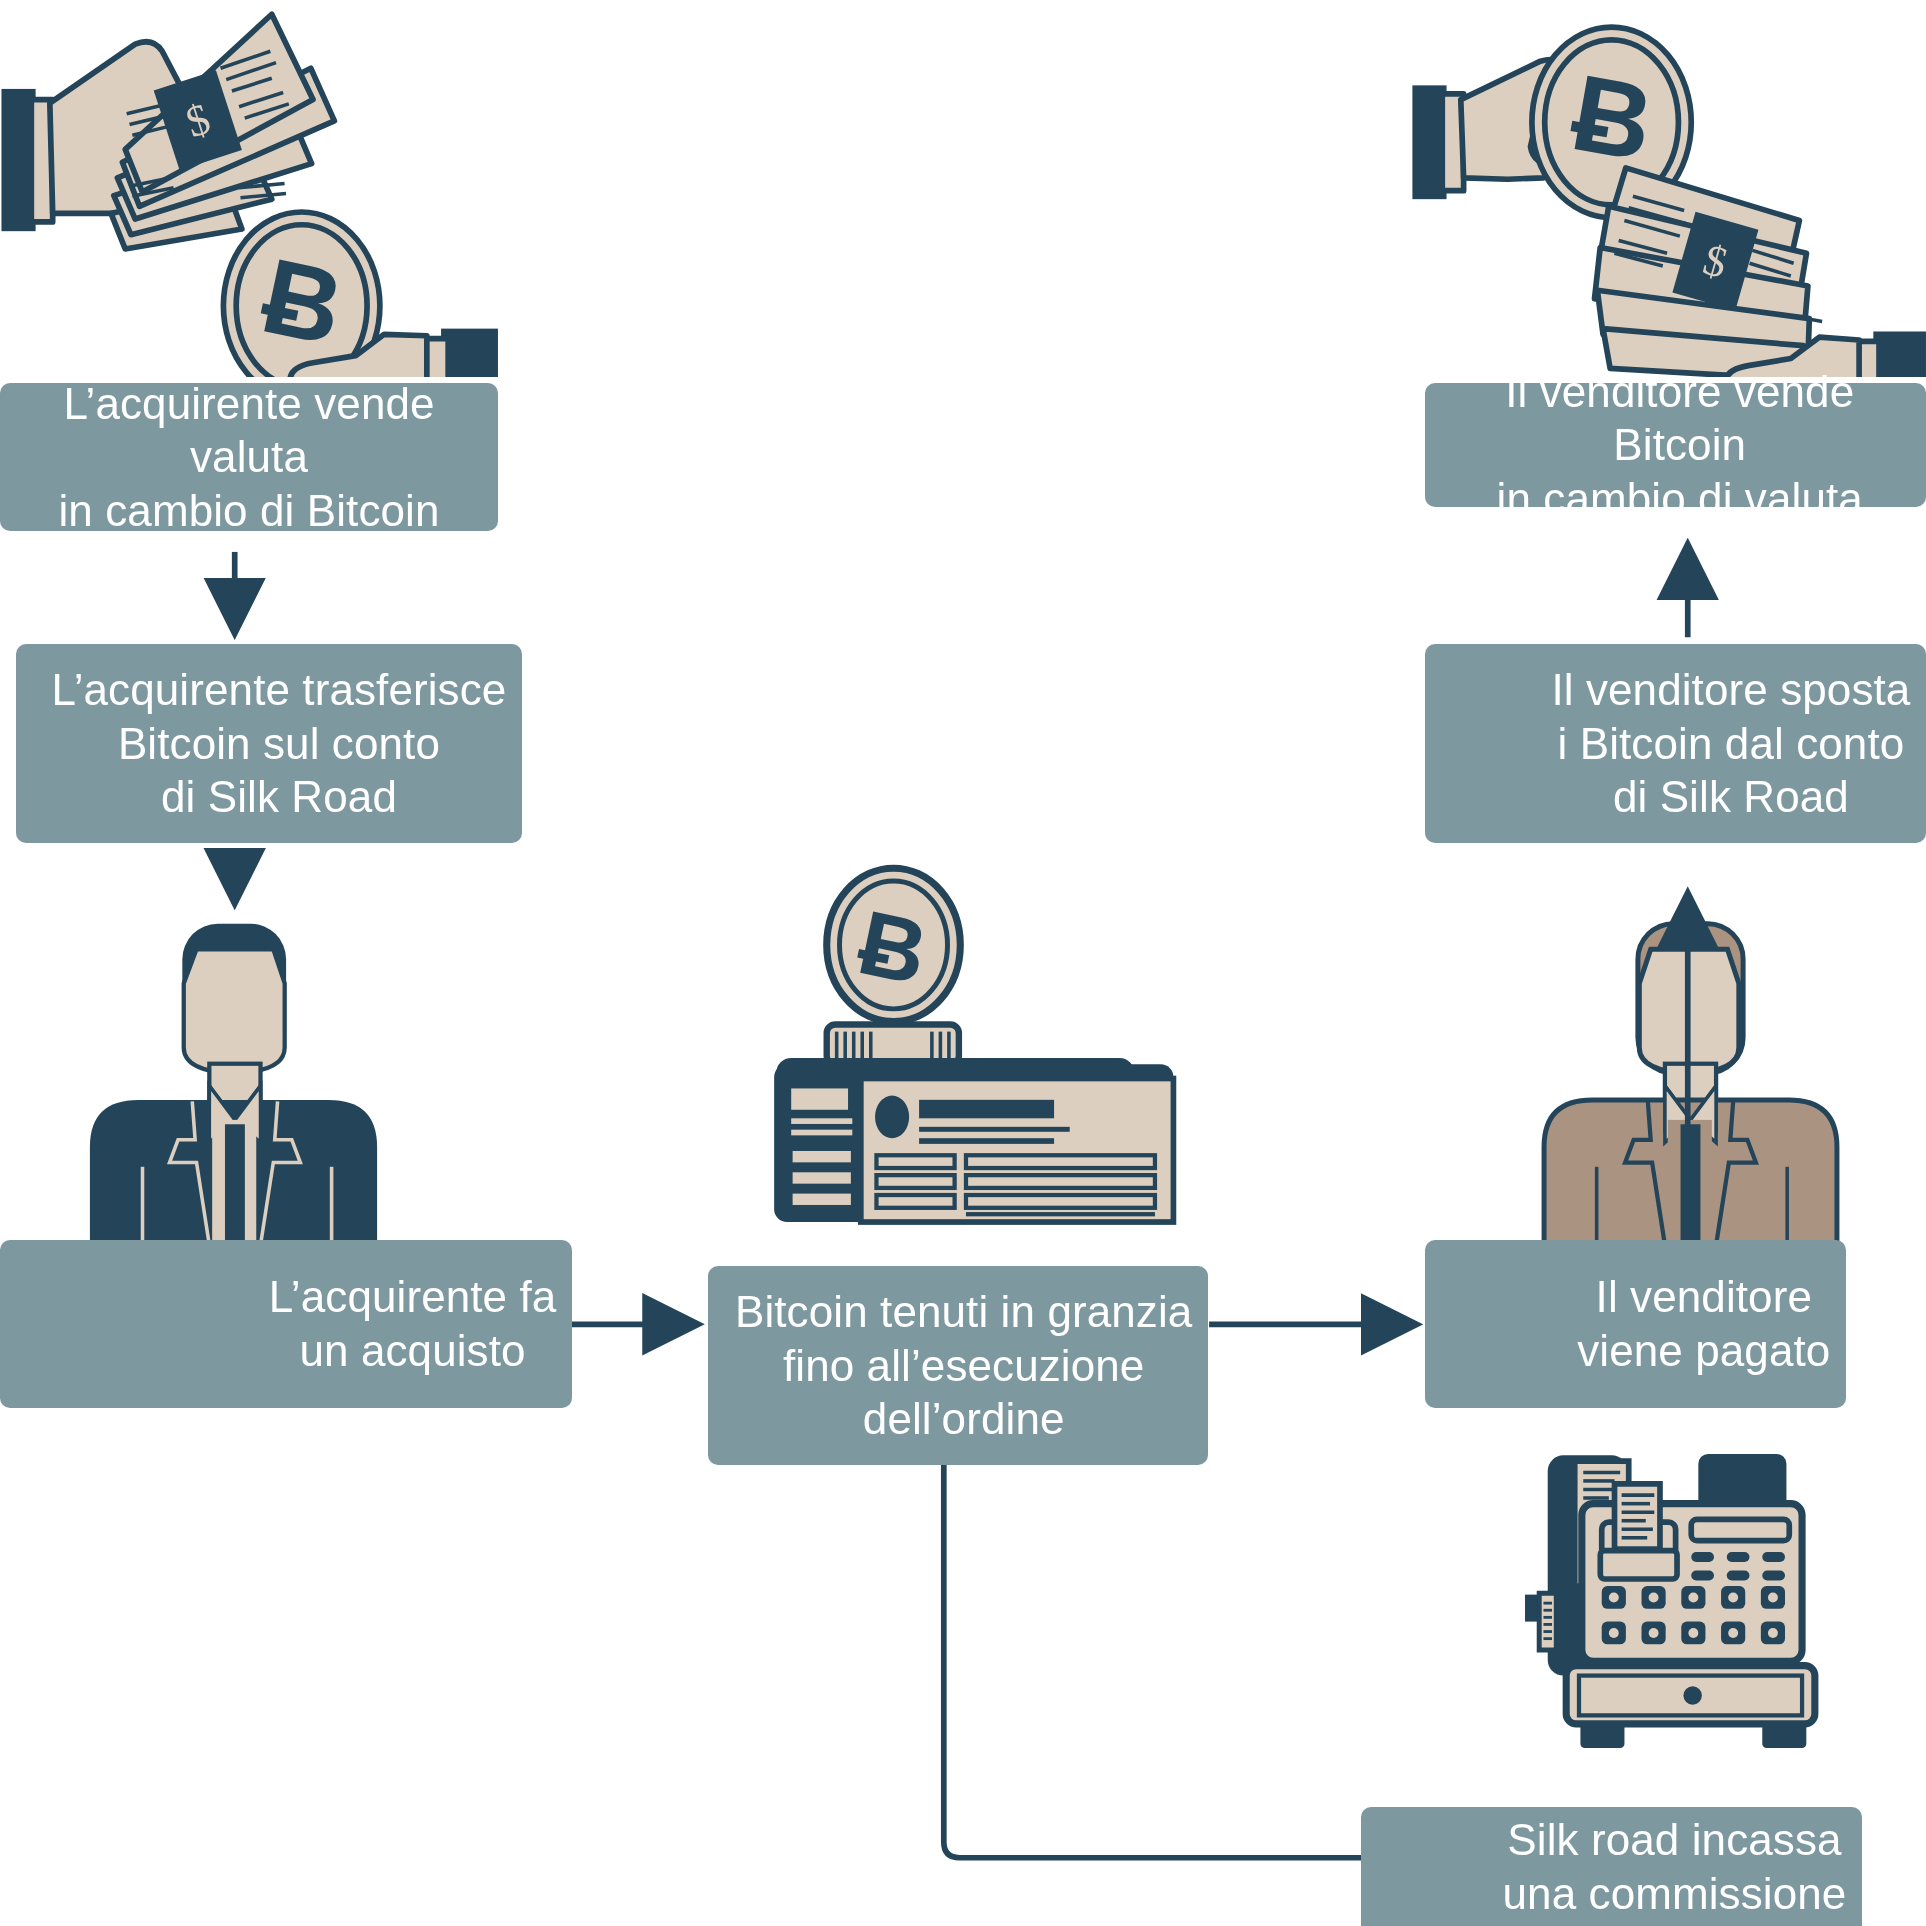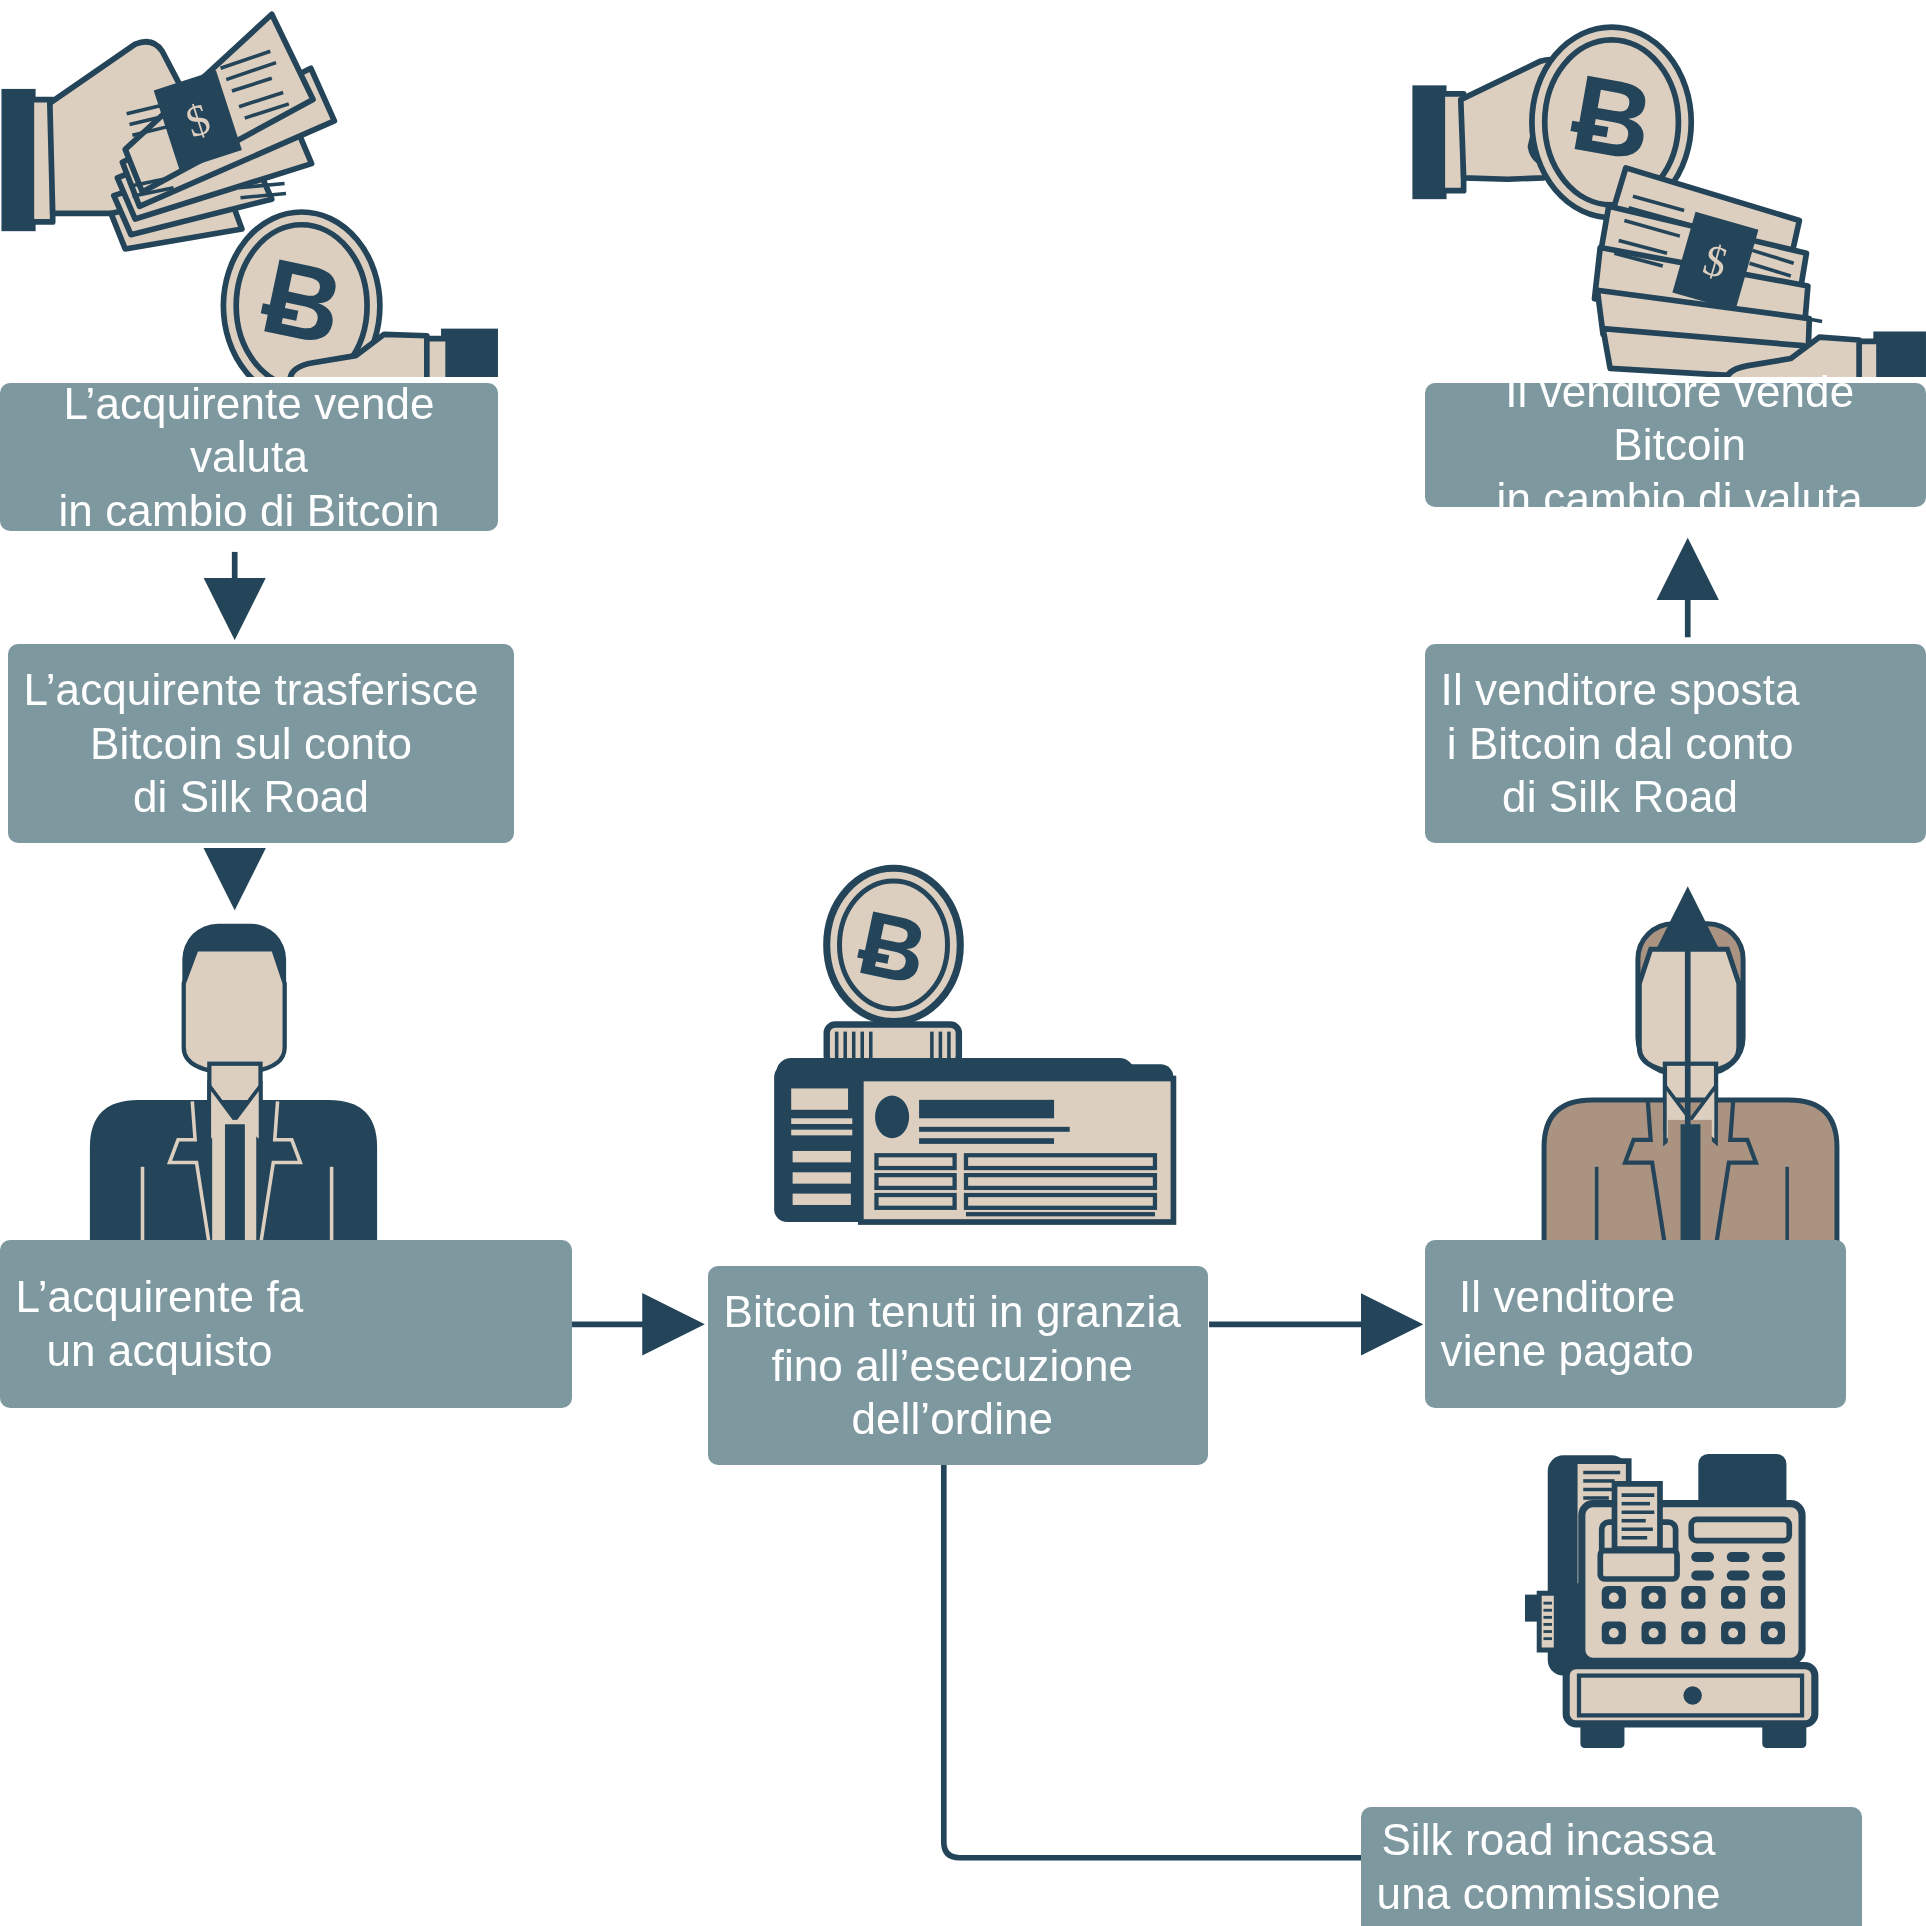--- a/index.html
+++ b/index.html
@@ -6,21 +6,21 @@
   body{width:1926px;height:1926px;font-family:"Liberation Sans",sans-serif;overflow:hidden;}
   #stage{position:relative;width:1926px;height:1926px;background:#fff;}
 
   .box{
     position:absolute;
     background:#7e98a0;
     border-radius:10px;
     color:#ffffff;
     display:flex;
     align-items:center;
-    justify-content:flex-start;
+    justify-content:flex-end;
     text-align:center;
     font-size:44px;
     line-height:1.22;
     font-weight:400;
     letter-spacing:0.1px;
     padding:0 15.6px;
     box-sizing:border-box;
     white-space:pre-line;
   }
 
@@ -315,21 +315,21 @@
       <line x1="2373" y1="896" x2="2373" y2="772"></line>
       <path d="M1327 2004 L1327 2590 Q1327 2612 1349 2612 L1985 2612"></path>
     </g>
   </svg>
 
   <div class="box" style="left:0px;top:383px;width:498px;height:148px;">
     <span>L’acquirente vende valuta
 in cambio di Bitcoin</span>
   </div>
 
-  <div class="box" style="left:8px;top:644px;width:506px;height:199px;">
+  <div class="box" style="left:16px;top:644px;width:506px;height:199px;">
     <span>L’acquirente trasferisce
 Bitcoin sul conto
 di Silk Road</span>
   </div>
 
   <div class="box" style="left:0px;top:1240px;width:572px;height:168px;">
     <span>L’acquirente fa
 un acquisto</span>
   </div>
 

